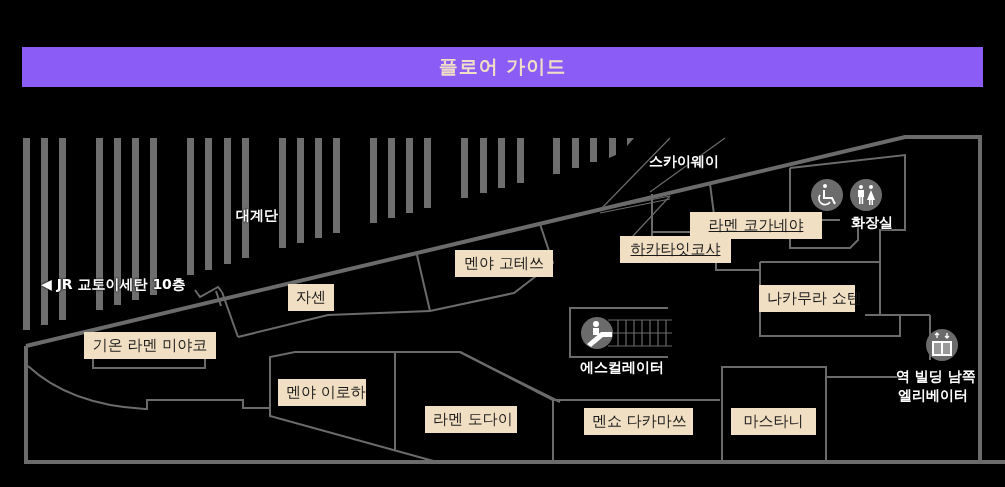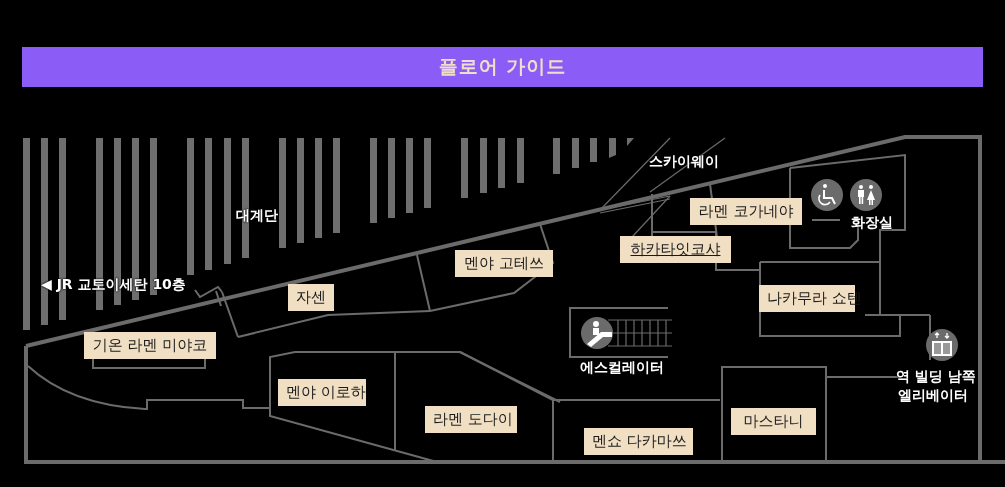--- a/index.html
+++ b/index.html
@@ -151,25 +151,25 @@
     <rect x="943" y="343" width="7" height="11" fill="#999"></rect>
     <path d="M937,338 L937,333 M935,335 L937,333 L939,335" stroke="#fff" stroke-width="1.3" fill="none"></path>
     <path d="M947,333 L947,338 M945,336 L947,338 L949,336" stroke="#fff" stroke-width="1.3" fill="none"></path>
   </g>
 </svg>
 
 <div class="shop" style="left:84px;top:332px;width:132px;">기온 라멘 미야코</div>
 <div class="shop" style="left:288px;top:284px;width:46px;">자센</div>
 <div class="shop" style="left:455px;top:250px;width:98px;">멘야 고테쓰</div>
 <div class="shop" style="left:620px;top:236px;width:111px;text-decoration:underline;">하카타잇코샤</div>
-<div class="shop" style="left:690px;top:198px;width:112px;">라멘 코가네야</div>
+<div class="shop" style="left:690px;top:212px;width:132px;text-decoration:underline;">라멘 코가네야</div>
 <div class="shop" style="left:759px;top:285px;width:96px;">나카무라 쇼텐</div>
 <div class="shop" style="left:278px;top:379px;width:88px;">멘야 이로하</div>
 <div class="shop" style="left:425px;top:406px;width:92px;">라멘 도다이</div>
-<div class="shop" style="left:584px;top:428px;width:109px;">멘쇼 다카마쓰</div>
+<div class="shop" style="left:584px;top:408px;width:109px;">멘쇼 다카마쓰</div>
 <div class="shop" style="left:731px;top:408px;width:85px;">마스타니</div>
 
 <div class="lbl" style="left:236px;top:207px;">대계단</div>
 <div class="lbl" style="left:41px;top:276px;">◀  JR 교토이세탄 10층</div>
 <div class="lbl" style="left:649px;top:153px;">스카이웨이</div>
 <div class="lbl" style="left:851px;top:214px;">화장실</div>
 <div class="lbl" style="left:580px;top:359px;">에스컬레이터</div>
 <div class="lbl" style="left:896px;top:368px;">역 빌딩 남쪽</div>
 <div class="lbl" style="left:898px;top:387px;">엘리베이터</div>
 

